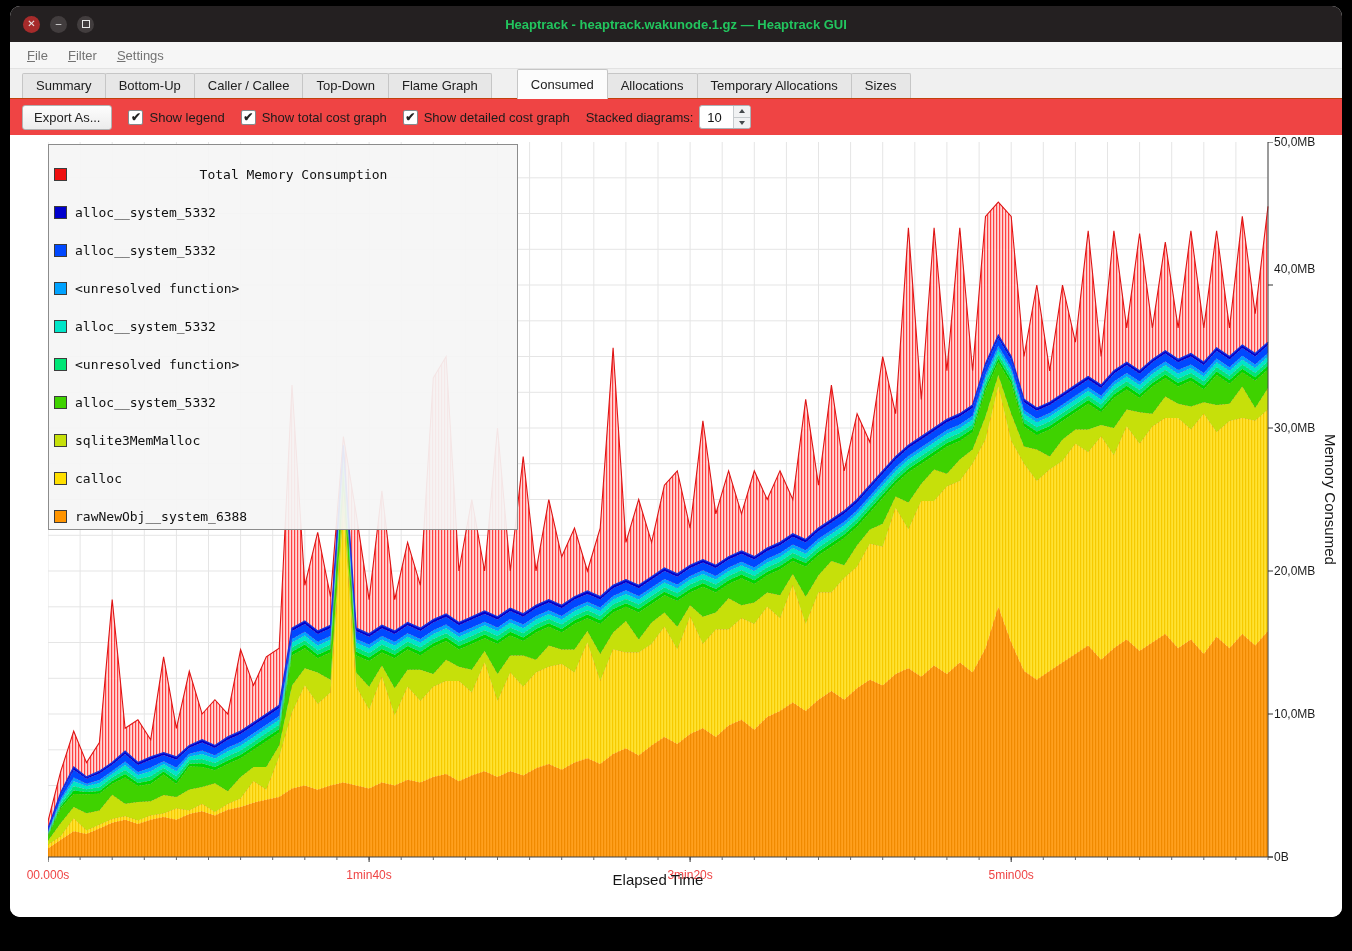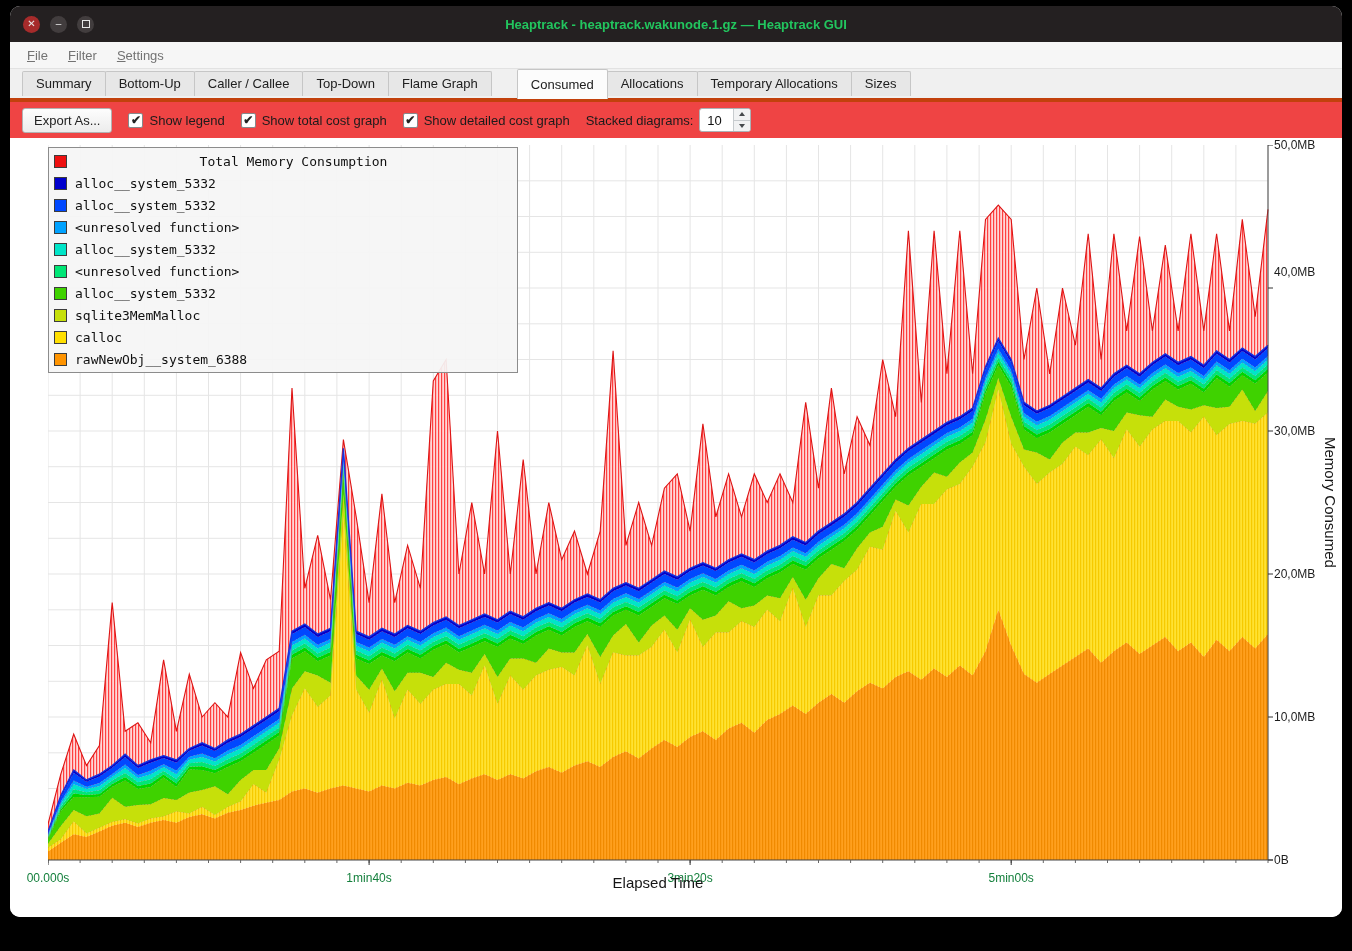--- a/index.html
+++ b/index.html
@@ -13,21 +13,21 @@
   .tb-btn.close{background:#a62b2b;}
   .maxglyph{width:6px;height:6px;border:1px solid #e8e8e8;display:inline-block;}
   .tb-title{flex:1;text-align:center;color:#22c55e;font-weight:bold;font-size:13px;}
 
   
   .menubar{flex:0 0 27px;background:#f6f6f6;border-bottom:1px solid #e2e2e2;display:flex;align-items:center;padding-left:8px;gap:2px;box-sizing:border-box;}
   .menu-item{padding:3px 9px;font-size:13px;color:#737373;border-radius:3px;cursor:default;}
   .mn{text-decoration:underline;}
 
   
-  .tabbar{flex:0 0 30px;background:#f0f0f0;display:flex;align-items:center;padding-left:12px;box-sizing:border-box;border-bottom:4px solid #c2410c;}
+  .tabbar{flex:0 0 30px;background:#f0f0f0;display:flex;align-items:flex-end;padding-left:12px;box-sizing:border-box;border-bottom:1px solid #c2410c;}
   .tab{height:25px;line-height:24px;padding:0 13px;font-size:13px;background:#e7e7e7;border:1px solid #c6c6c6;border-bottom:none;margin-right:-1px;color:#202020;border-radius:2px 2px 0 0;box-sizing:border-box;white-space:nowrap;cursor:pointer;}
   .tab.active{height:30px;line-height:29px;background:#fcfcfc;position:relative;z-index:2;margin-bottom:-1px;margin-left:26px;}
 
   
   .toolbar{flex:0 0 36px;background:#ef4444;display:flex;align-items:center;gap:16px;padding:0 12px;box-sizing:border-box;font-size:13px;color:#1b1b1b;}
   .btn{padding:4px 11px;border:1px solid #b2b2b2;border-radius:3px;background:linear-gradient(#fdfdfd,#ececec);font-size:13px;color:#222;cursor:pointer;}
   .check{display:flex;align-items:center;gap:6px;cursor:pointer;}
   .cb{width:15px;height:15px;border:1px solid #86898c;border-radius:2px;background:#fff;display:flex;align-items:center;justify-content:center;font-size:12px;font-weight:bold;color:#222;box-sizing:border-box;}
   .spingroup{display:flex;align-items:center;gap:6px;}
   .spin{display:flex;border:1px solid #acb2b6;border-radius:3px;background:#fff;height:24px;box-sizing:border-box;overflow:hidden;}
@@ -35,27 +35,27 @@
   .spin-btns{width:16px;display:flex;flex-direction:column;border-left:1px solid #c7cbce;}
   .spin-btn{flex:1;display:flex;align-items:center;justify-content:center;background:#f1f2f3;cursor:pointer;}
   .spin-btn + .spin-btn{border-top:1px solid #c7cbce;}
   .arr-up{width:0;height:0;border-left:3.5px solid transparent;border-right:3.5px solid transparent;border-bottom:4px solid #45494c;}
   .arr-dn{width:0;height:0;border-left:3.5px solid transparent;border-right:3.5px solid transparent;border-top:4px solid #45494c;}
 
   
   .chartwrap{flex:1;position:relative;background:#fff;overflow:hidden;}
   .plot-svg{position:absolute;left:38px;top:7px;}
   .legend{position:absolute;left:38px;top:9px;width:468px;background:rgba(245,245,245,0.93);border:1px solid #8c8c8c;padding:2px 0;z-index:5;font-family:"DejaVu Sans Mono",monospace;font-size:13px;color:#101010;}
-  .lg-row{display:flex;align-items:center;height:22px;padding:0 5px;gap:8px;}
+  .lg-row{display:flex;align-items:center;height:22px;padding:0 5px;gap:8px;margin-top:16px;}
   .sw{width:13px;height:13px;border:1px solid #3c3c3c;flex:0 0 13px;box-sizing:border-box;}
   .lg-title-text{flex:1;text-align:center;}
   .lg-label{white-space:pre;}
   .ylabels{position:absolute;left:1264px;top:7px;width:64px;height:715px;font-size:12px;color:#1d1d1d;}
   .ylabel{position:absolute;left:0;}
-  .xlabels{position:absolute;left:38px;top:733px;width:1220px;height:16px;font-size:12px;color:#15803d;}
+  .xlabels{position:absolute;left:38px;top:733px;width:1220px;height:16px;font-size:12px;color:#ef4444;}
   .xlabel{position:absolute;transform:translateX(-50%);white-space:nowrap;}
   .xtitle{position:absolute;left:38px;top:736px;width:1220px;text-align:center;font-size:15px;color:#161616;}
   .ytitle{position:absolute;right:3px;top:7px;height:715px;display:flex;align-items:center;justify-content:center;writing-mode:vertical-rl;font-size:15px;color:#161616;}
 </style>
 </head>
 <body>
 
 <div class="frame">
   <div class="window">
 

